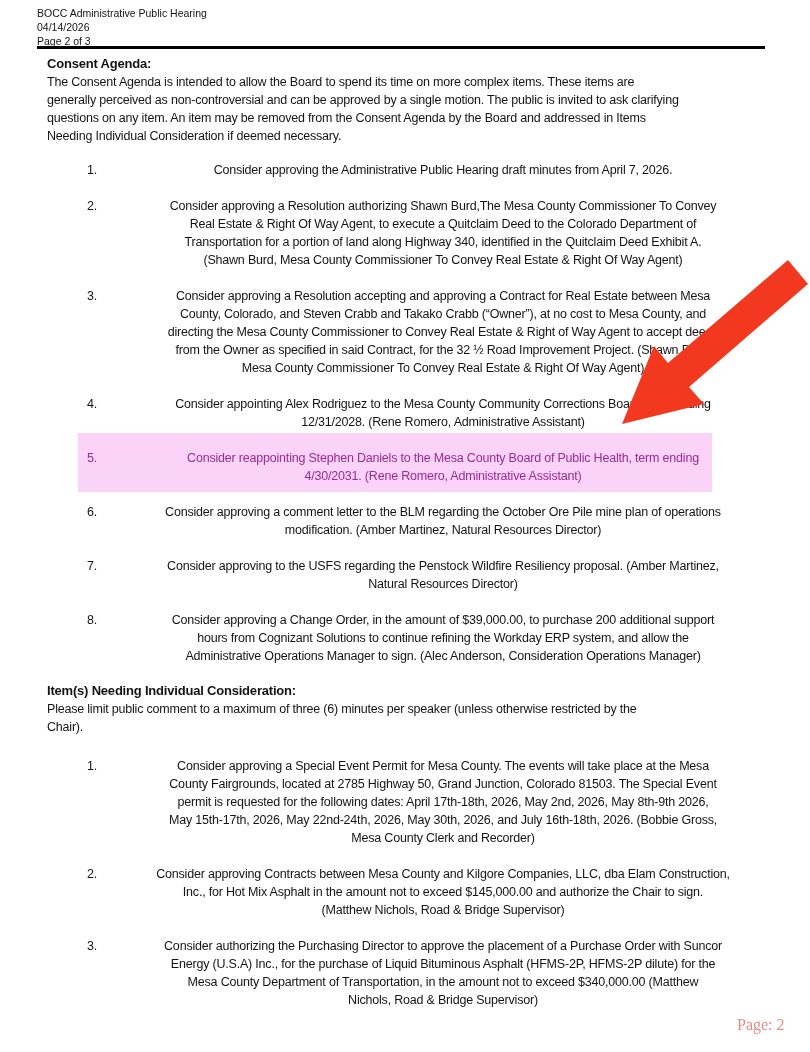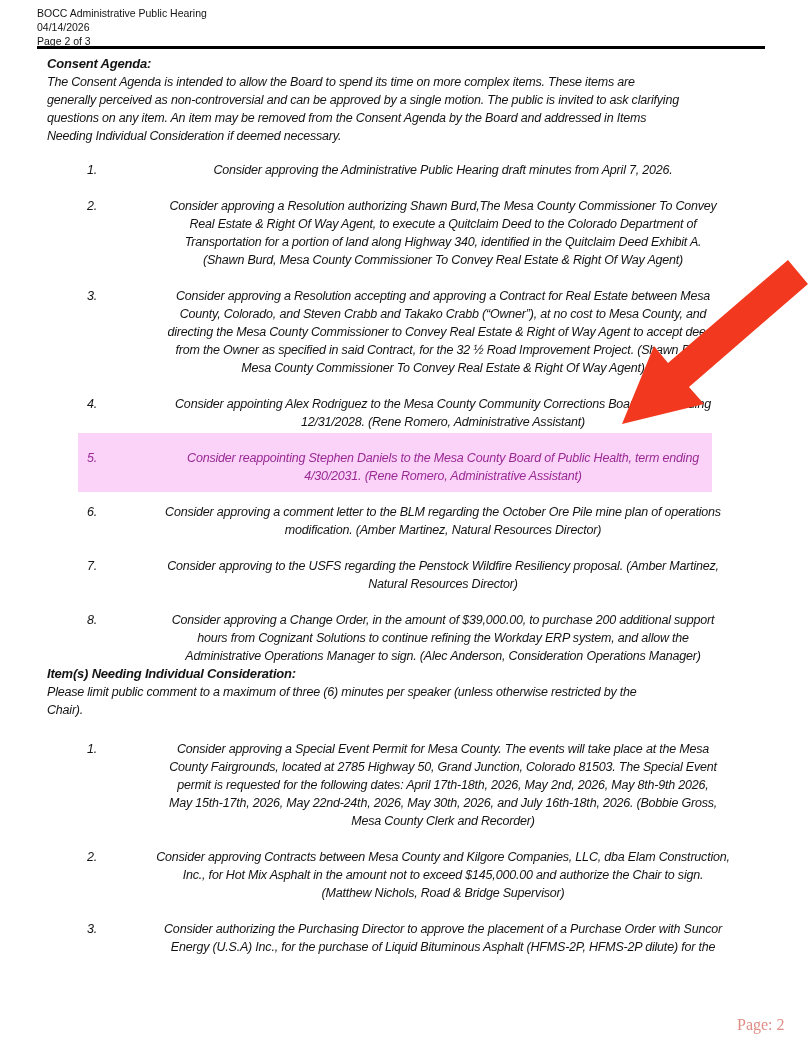--- a/index.html
+++ b/index.html
@@ -7,32 +7,32 @@
     position:relative; width:810px; height:1052px; background:#ffffff;
     font-family:"Liberation Sans", sans-serif; color:#141414; overflow:hidden;
   }
   
   .doc-header { position:absolute; left:37px; top:6px; font-size:10.5px; line-height:14px; }
   .header-rule { position:absolute; left:37px; top:46px; width:728px; height:3px; background:#000; }
 
   
   .content {
     position:absolute; left:47px; top:55px; width:711px; z-index:1;
-    font-size:12.5px; letter-spacing:-0.2px; line-height:18px;font-style:italic;
+    font-size:12.5px; letter-spacing:-0.2px; line-height:18px;
   }
   .section-heading { font-weight:bold; font-size:13px; }
   .line { white-space:nowrap; height:18px; }
 
   .item { display:flex; margin-top:18px; }
   .item.first-consent { margin-top:16px; }
   .item.first-individual { margin-top:21px; }
   .num { margin-left:40px; width:41px; flex:0 0 41px; }
   .txt { flex:1 1 auto; min-width:0;text-align:center; }
 
-  .heading-individual { }
+  .heading-individual { margin-top:17px; }
 
   
   .highlight-bar {
     position:absolute; left:78px; top:433px; width:634px; height:59px;
     background:#fcd3f8; z-index:0;
   }
   .item.highlighted .num, .item.highlighted .txt { color:#992a94; }
 
   
   .arrow-layer { position:absolute; left:0; top:0; width:810px; height:1052px; z-index:2; pointer-events:none; }
@@ -151,20 +151,22 @@
           <div class="line">Consider approving Contracts between Mesa County and Kilgore Companies, LLC, dba Elam Construction,</div>
           <div class="line">Inc., for Hot Mix Asphalt in the amount not to exceed $145,000.00 and authorize the Chair to sign.</div>
           <div class="line">(Matthew Nichols, Road &amp; Bridge Supervisor)</div>
         </div>
     </div>
     <div class="item">
       <div class="num">3.</div>
       <div class="txt">
           <div class="line">Consider authorizing the Purchasing Director to approve the placement of a Purchase Order with Suncor</div>
           <div class="line">Energy (U.S.A) Inc., for the purchase of Liquid Bituminous Asphalt (HFMS-2P, HFMS-2P dilute) for the</div>
+          <div class="line">Mesa County Department of Transportation, in the amount not to exceed $340,000.00 (Matthew</div>
+          <div class="line">Nichols, Road &amp; Bridge Supervisor)</div>
         </div>
     </div>
 
   </div>
 
   <svg class="arrow-layer" viewBox="0 0 810 1052" aria-hidden="true">
     <polygon points="622,424 654,346 668,363 788,260 808,284 689,387 704,404" fill="#f2391f"></polygon>
   </svg>
 
   <div class="page-number">Page: 2</div>

